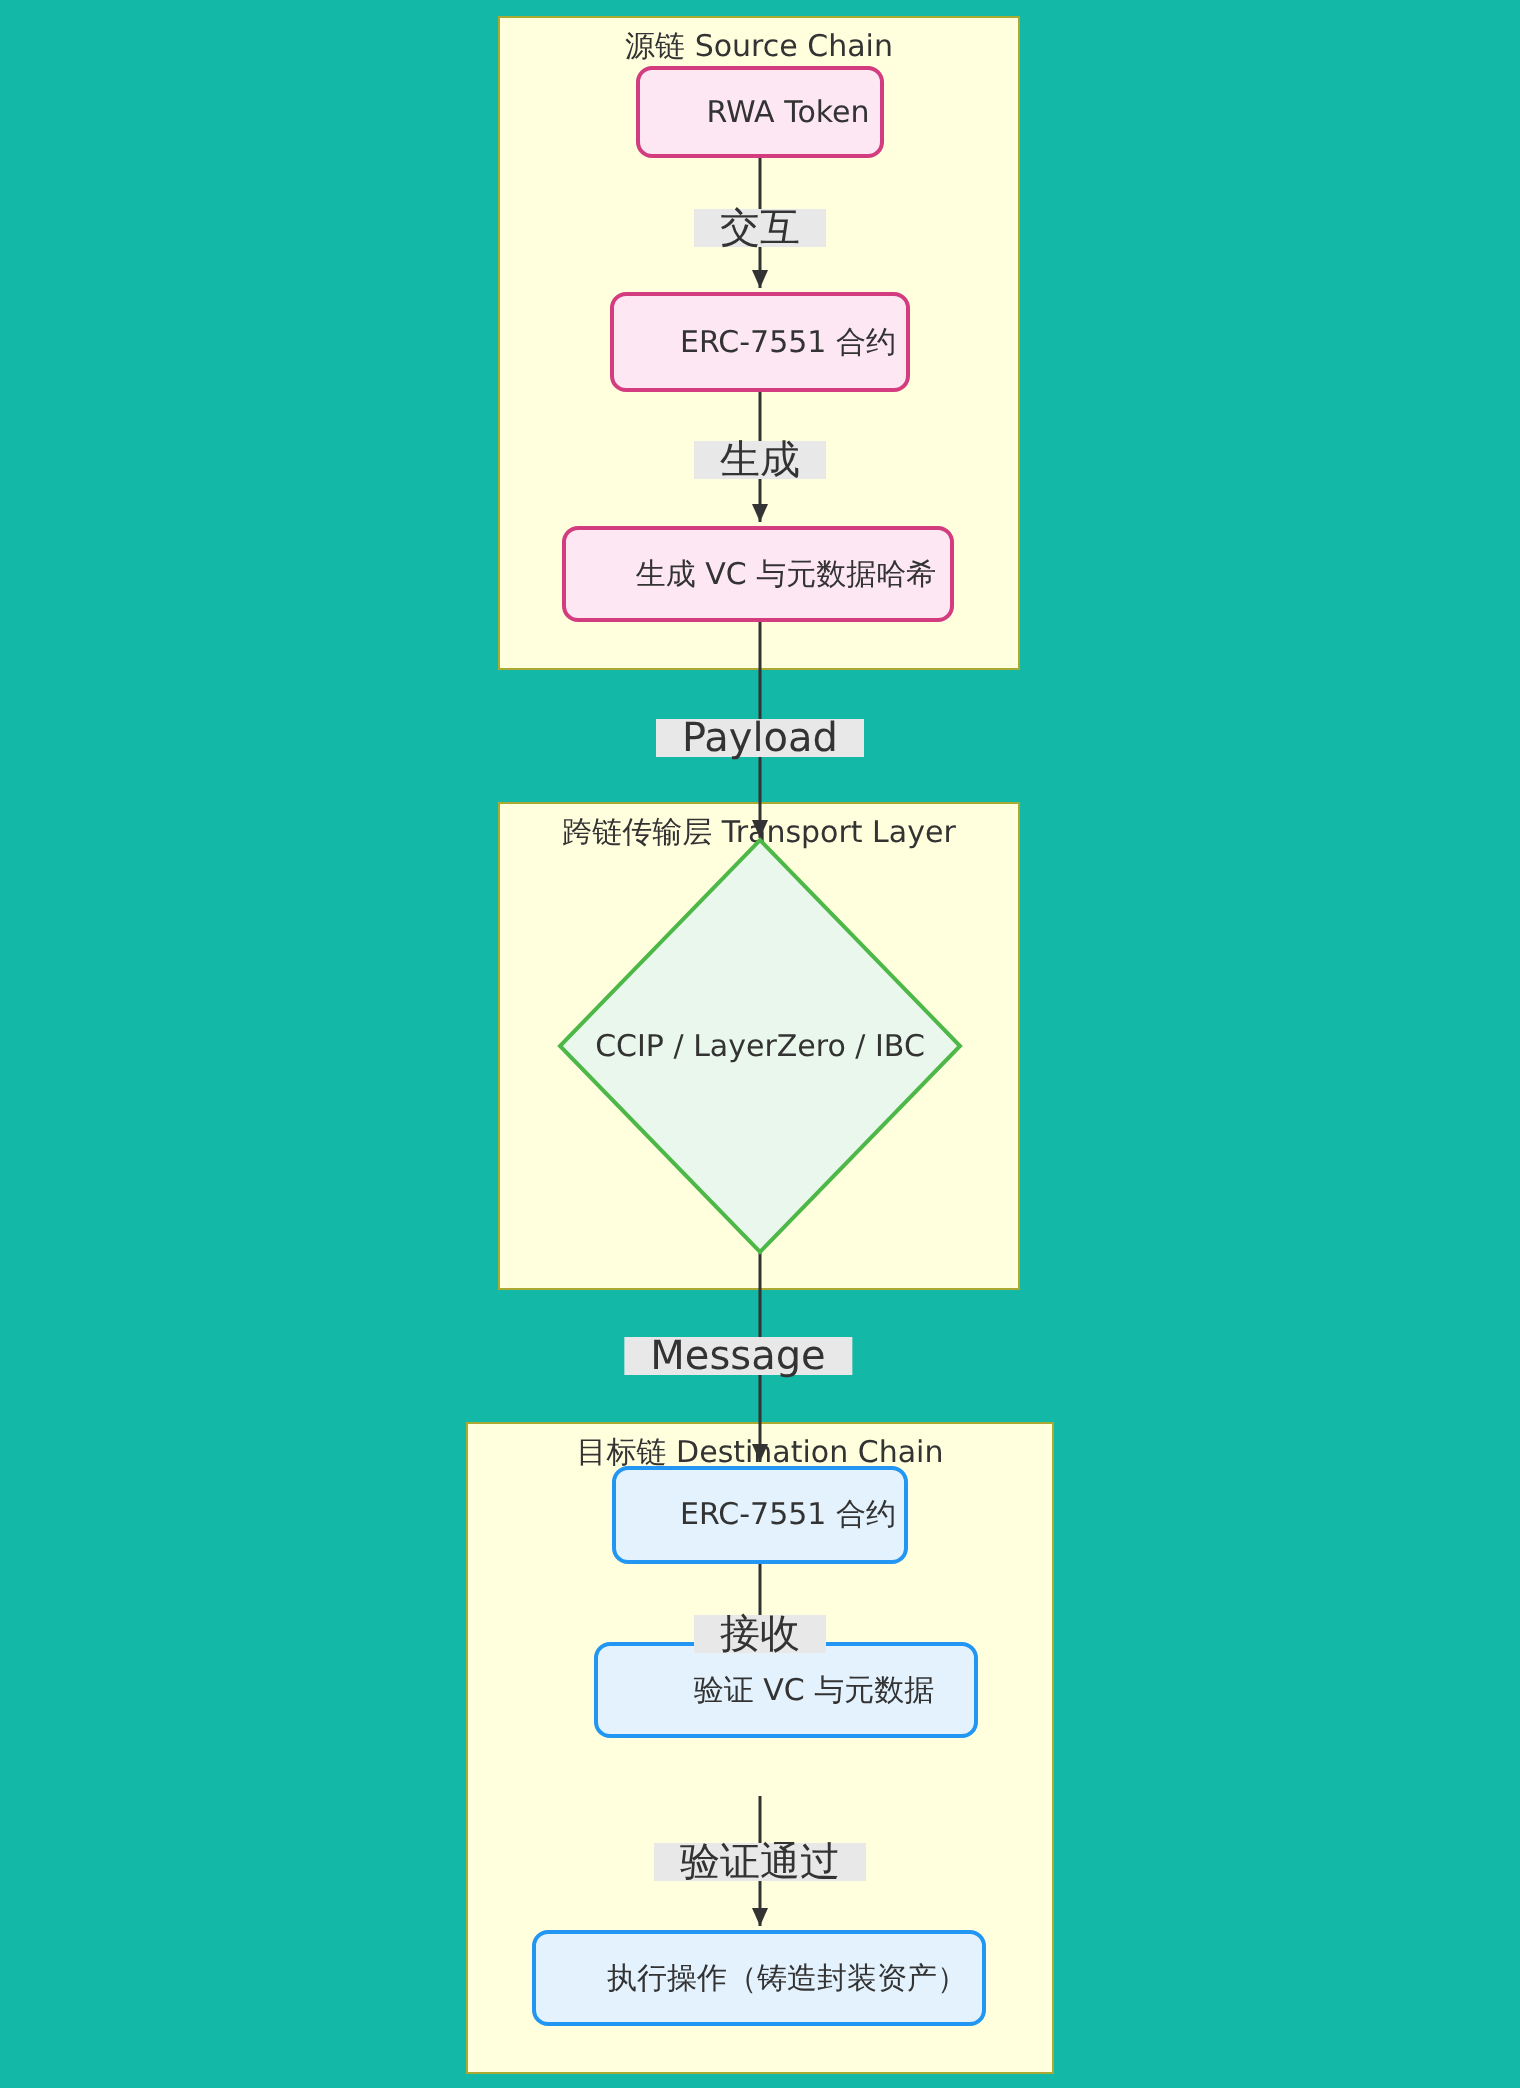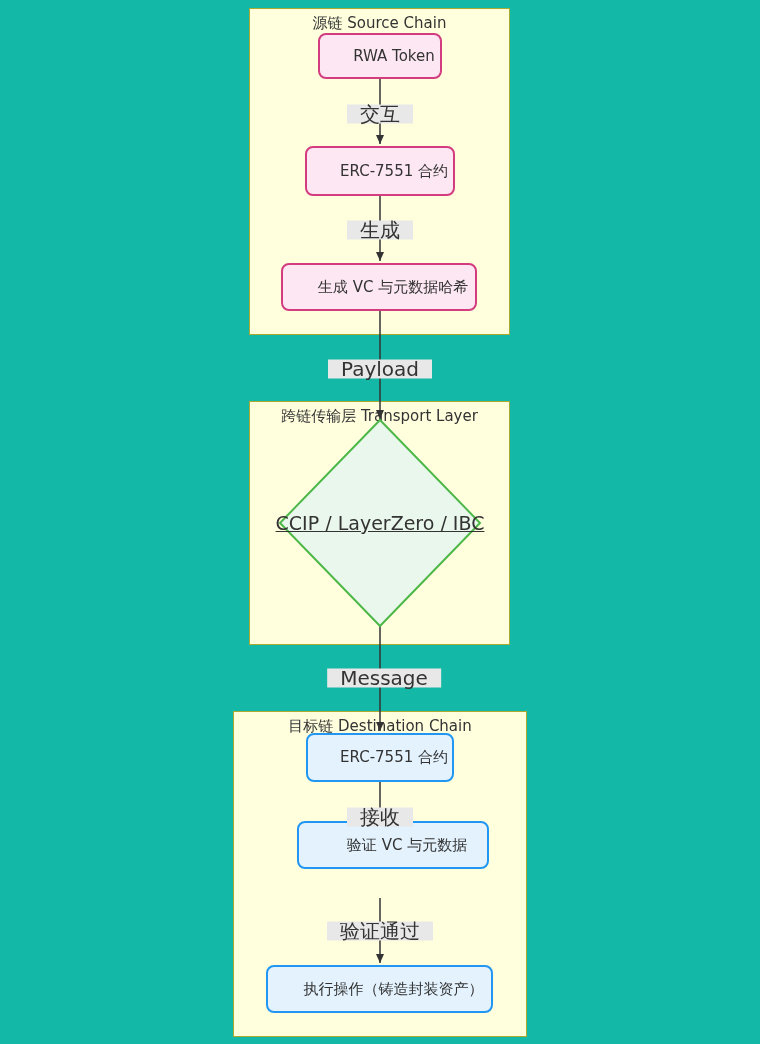--- a/index.html
+++ b/index.html
@@ -64,39 +64,38 @@
   .node-erc-src    { left: 305px; top: 146px; width: 150px; height: 50px; }
   .node-vc-hash    { left: 281px; top: 263px; width: 196px; height: 48px; }
   .node-erc-dst    { left: 306px; top: 733px; width: 148px; height: 49px; }
   .node-verify     { left: 297px; top: 821px; width: 192px; height: 48px; }
   .node-execute    { left: 266px; top: 965px; width: 227px; height: 48px; }
 
   .diamond-label {
     position: absolute;
     left: 380px; top: 523px;
     transform: translate(-50%, -50%);
-    font-size: 19px;
+    font-size: 15px;
     white-space: nowrap;
     color: #333333;
-    text-decoration: underline;
   }
   .edge-label {
     position: absolute;
     transform: translate(-50%, -50%);
     background: #e8e8e8;
     color: #333333;
     font-size: 20px;
     line-height: 19px;
     padding: 0 13px;
     white-space: nowrap;
   }
   .lbl-interact { left: 380px; top: 114px; }
   .lbl-generate { left: 380px; top: 230px; }
   .lbl-payload  { left: 380px; top: 369px; }
-  .lbl-message  { left: 384px; top: 678px; }
+  .lbl-message  { left: 369px; top: 678px; }
   .lbl-receive  { left: 380px; top: 817px; }
   .lbl-verified { left: 380px; top: 931px; }
 </style>
 </head>
 <body>
 
 <div class="canvas">
 
   <div class="cluster cluster-source">
     <div class="cluster-title">源链 Source Chain</div>

